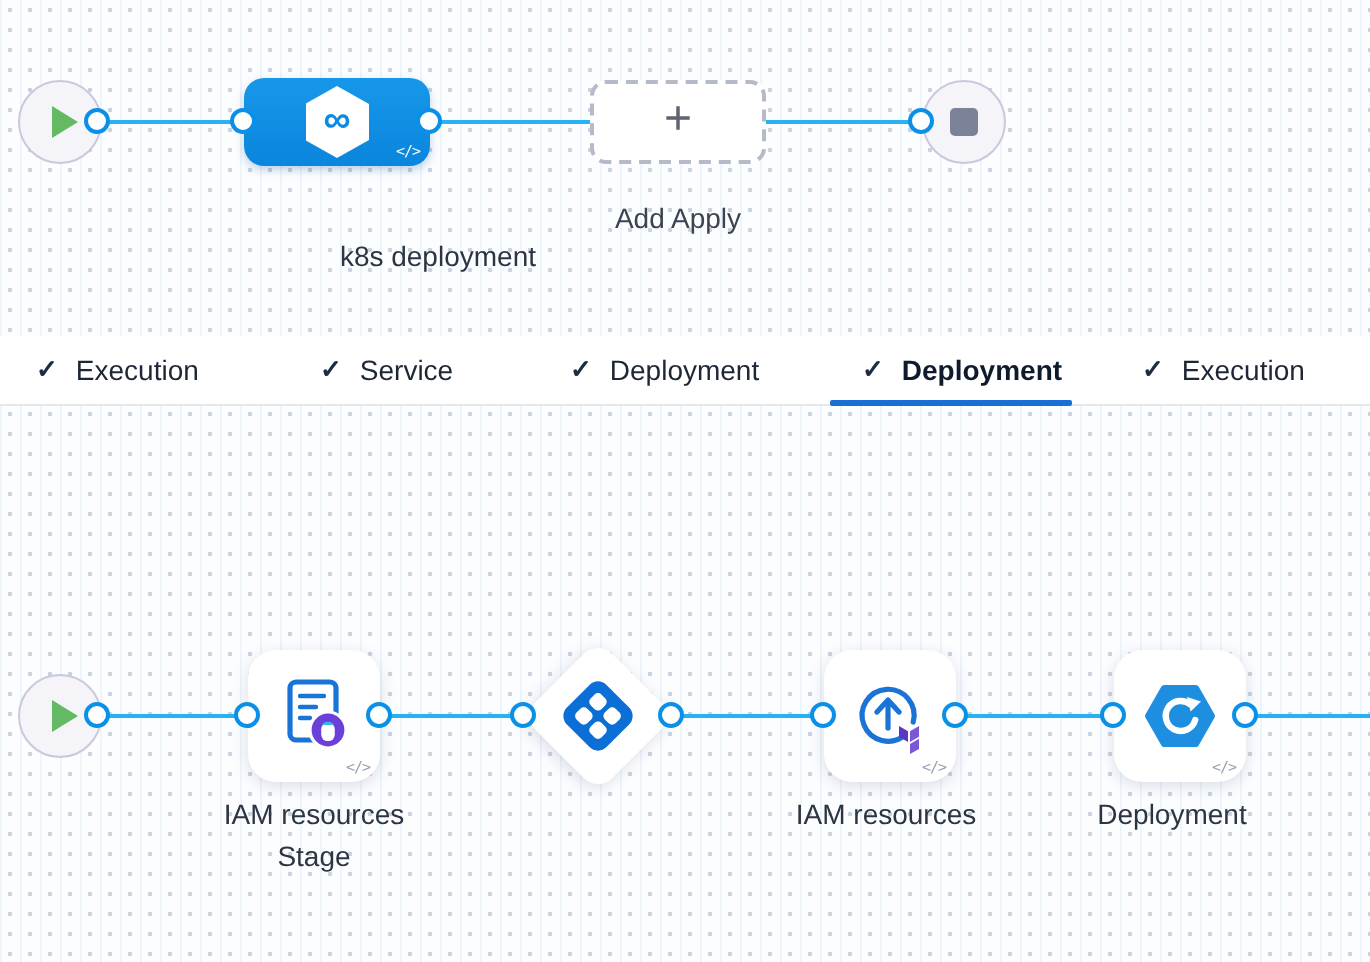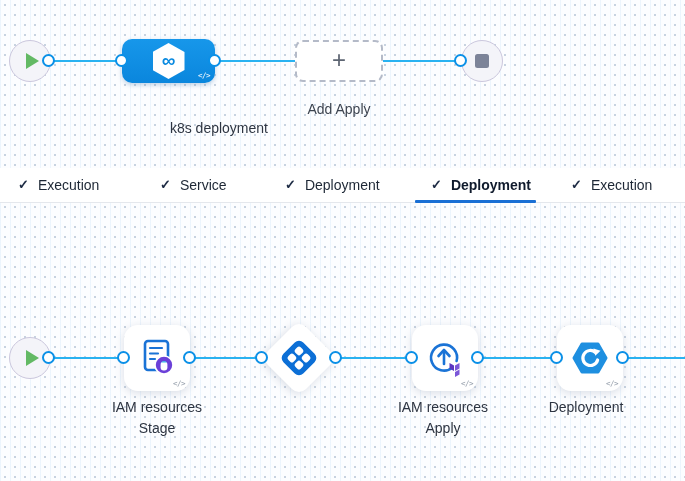--- a/index.html
+++ b/index.html
@@ -236,18 +236,17 @@
   </div>
   <div class="port" style="left:550px;top:149px;"></div>
   <div class="port" style="left:616px;top:149px;"></div>
 
   <div class="node-label" style="left:87px;top:195px;width:140px;">
     <div>IAM resources</div>
     <div>Stage</div>
   </div>
   <div class="node-label" style="left:373px;top:195px;width:140px;">
     <div>IAM resources</div>
-    <div>Apply</div>
   </div>
   <div class="node-label" style="left:516px;top:195px;width:140px;">
     <div>Deployment</div>
   </div>
 </section>
 
 </body></html>

